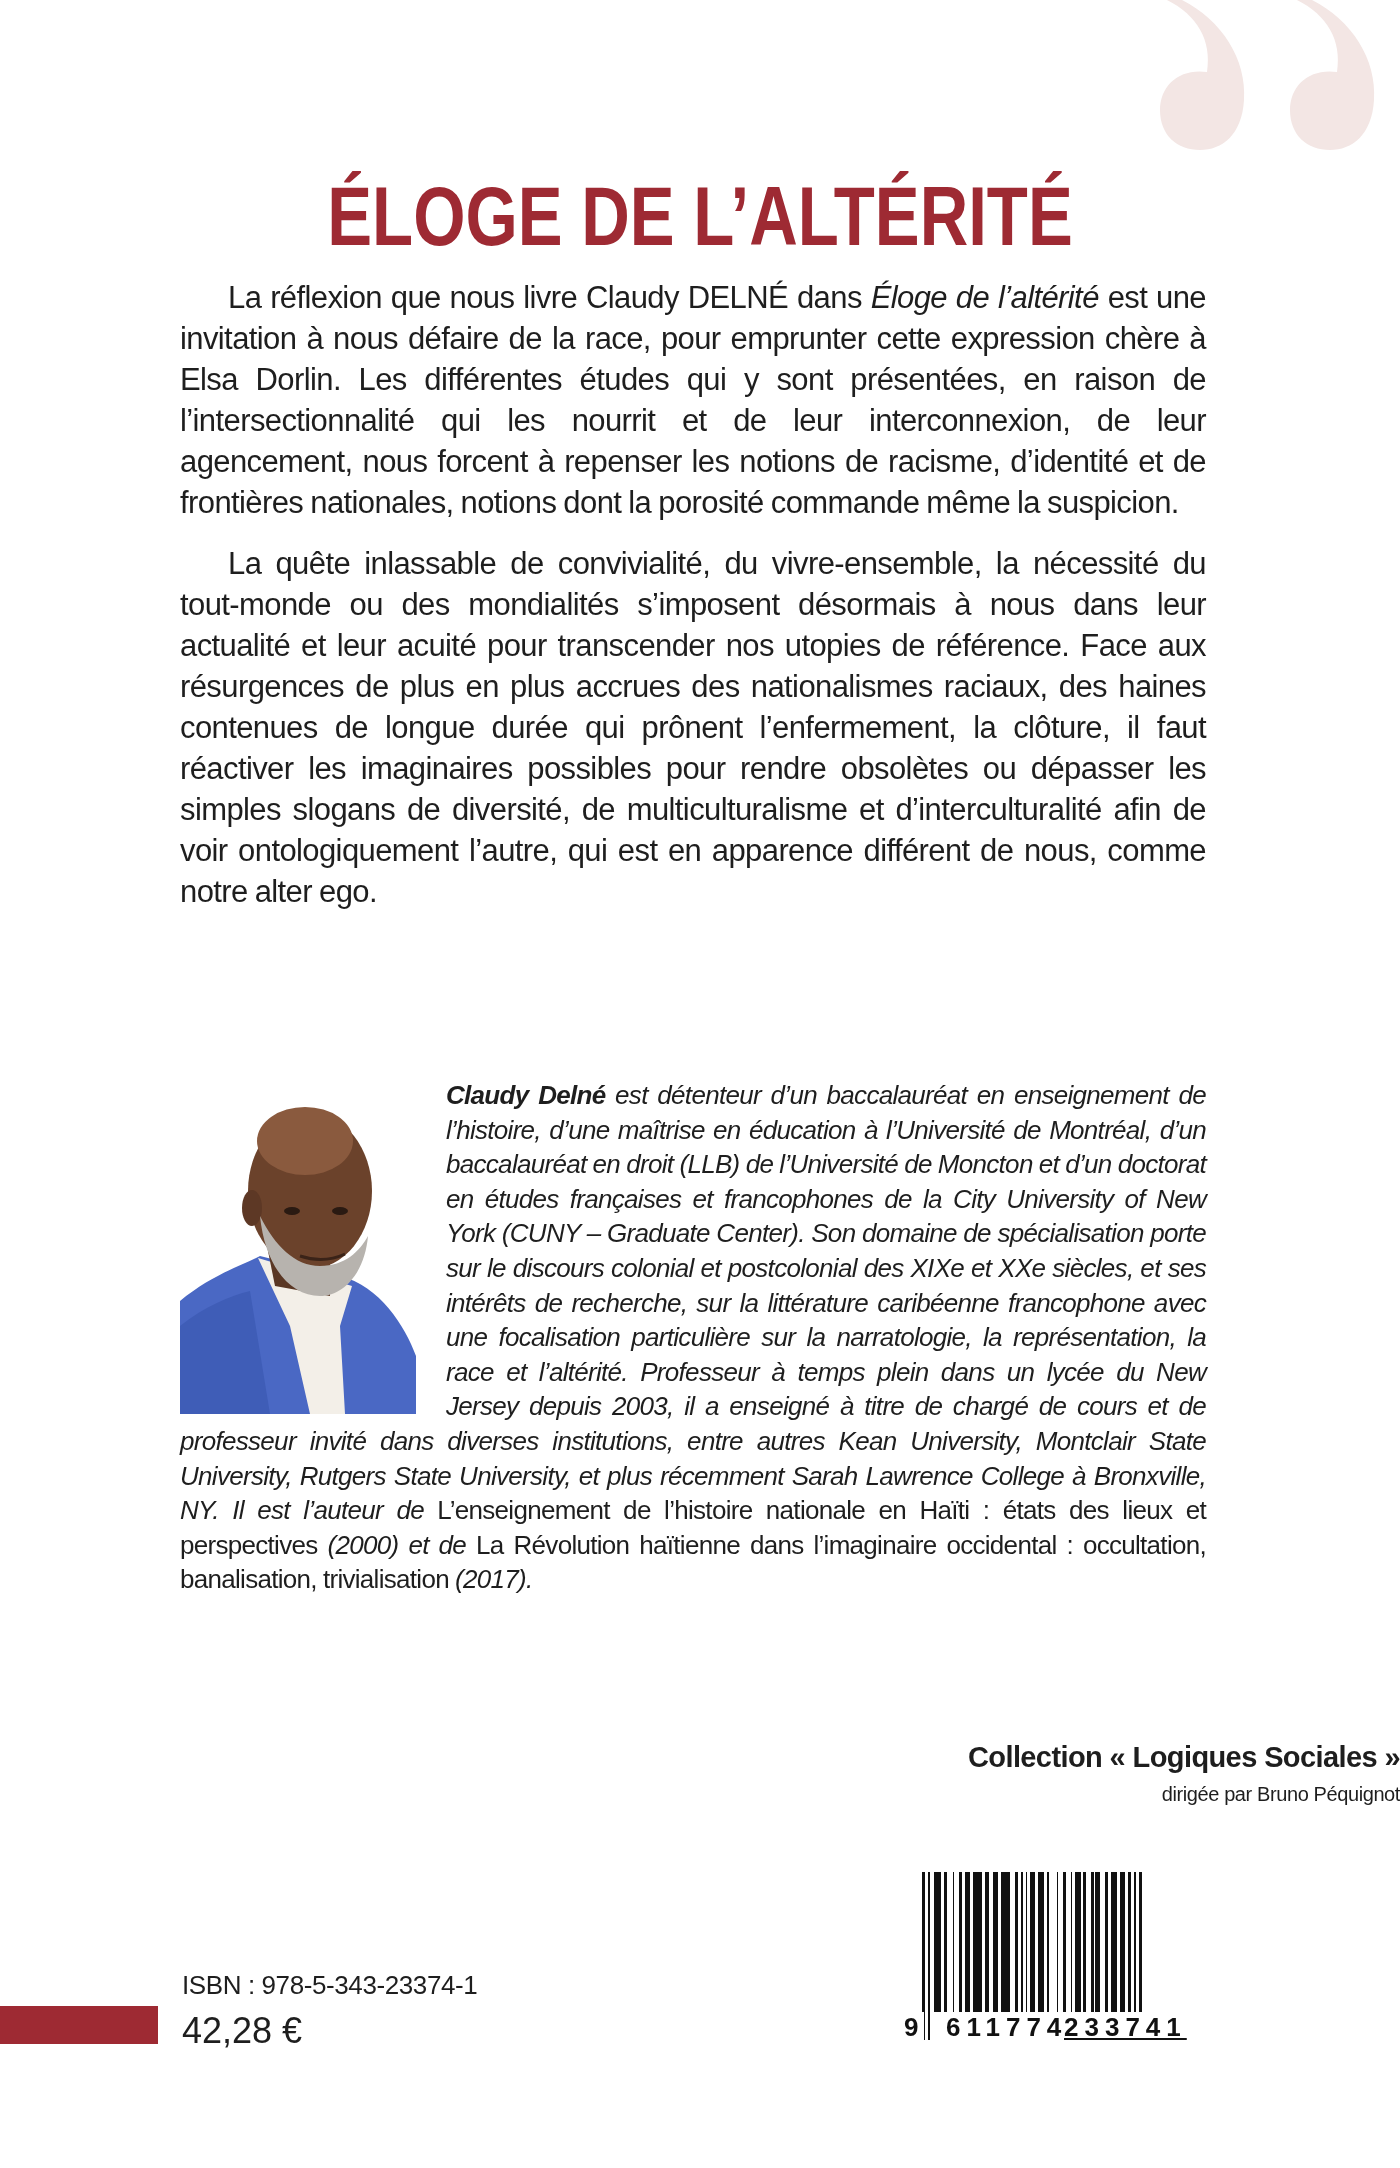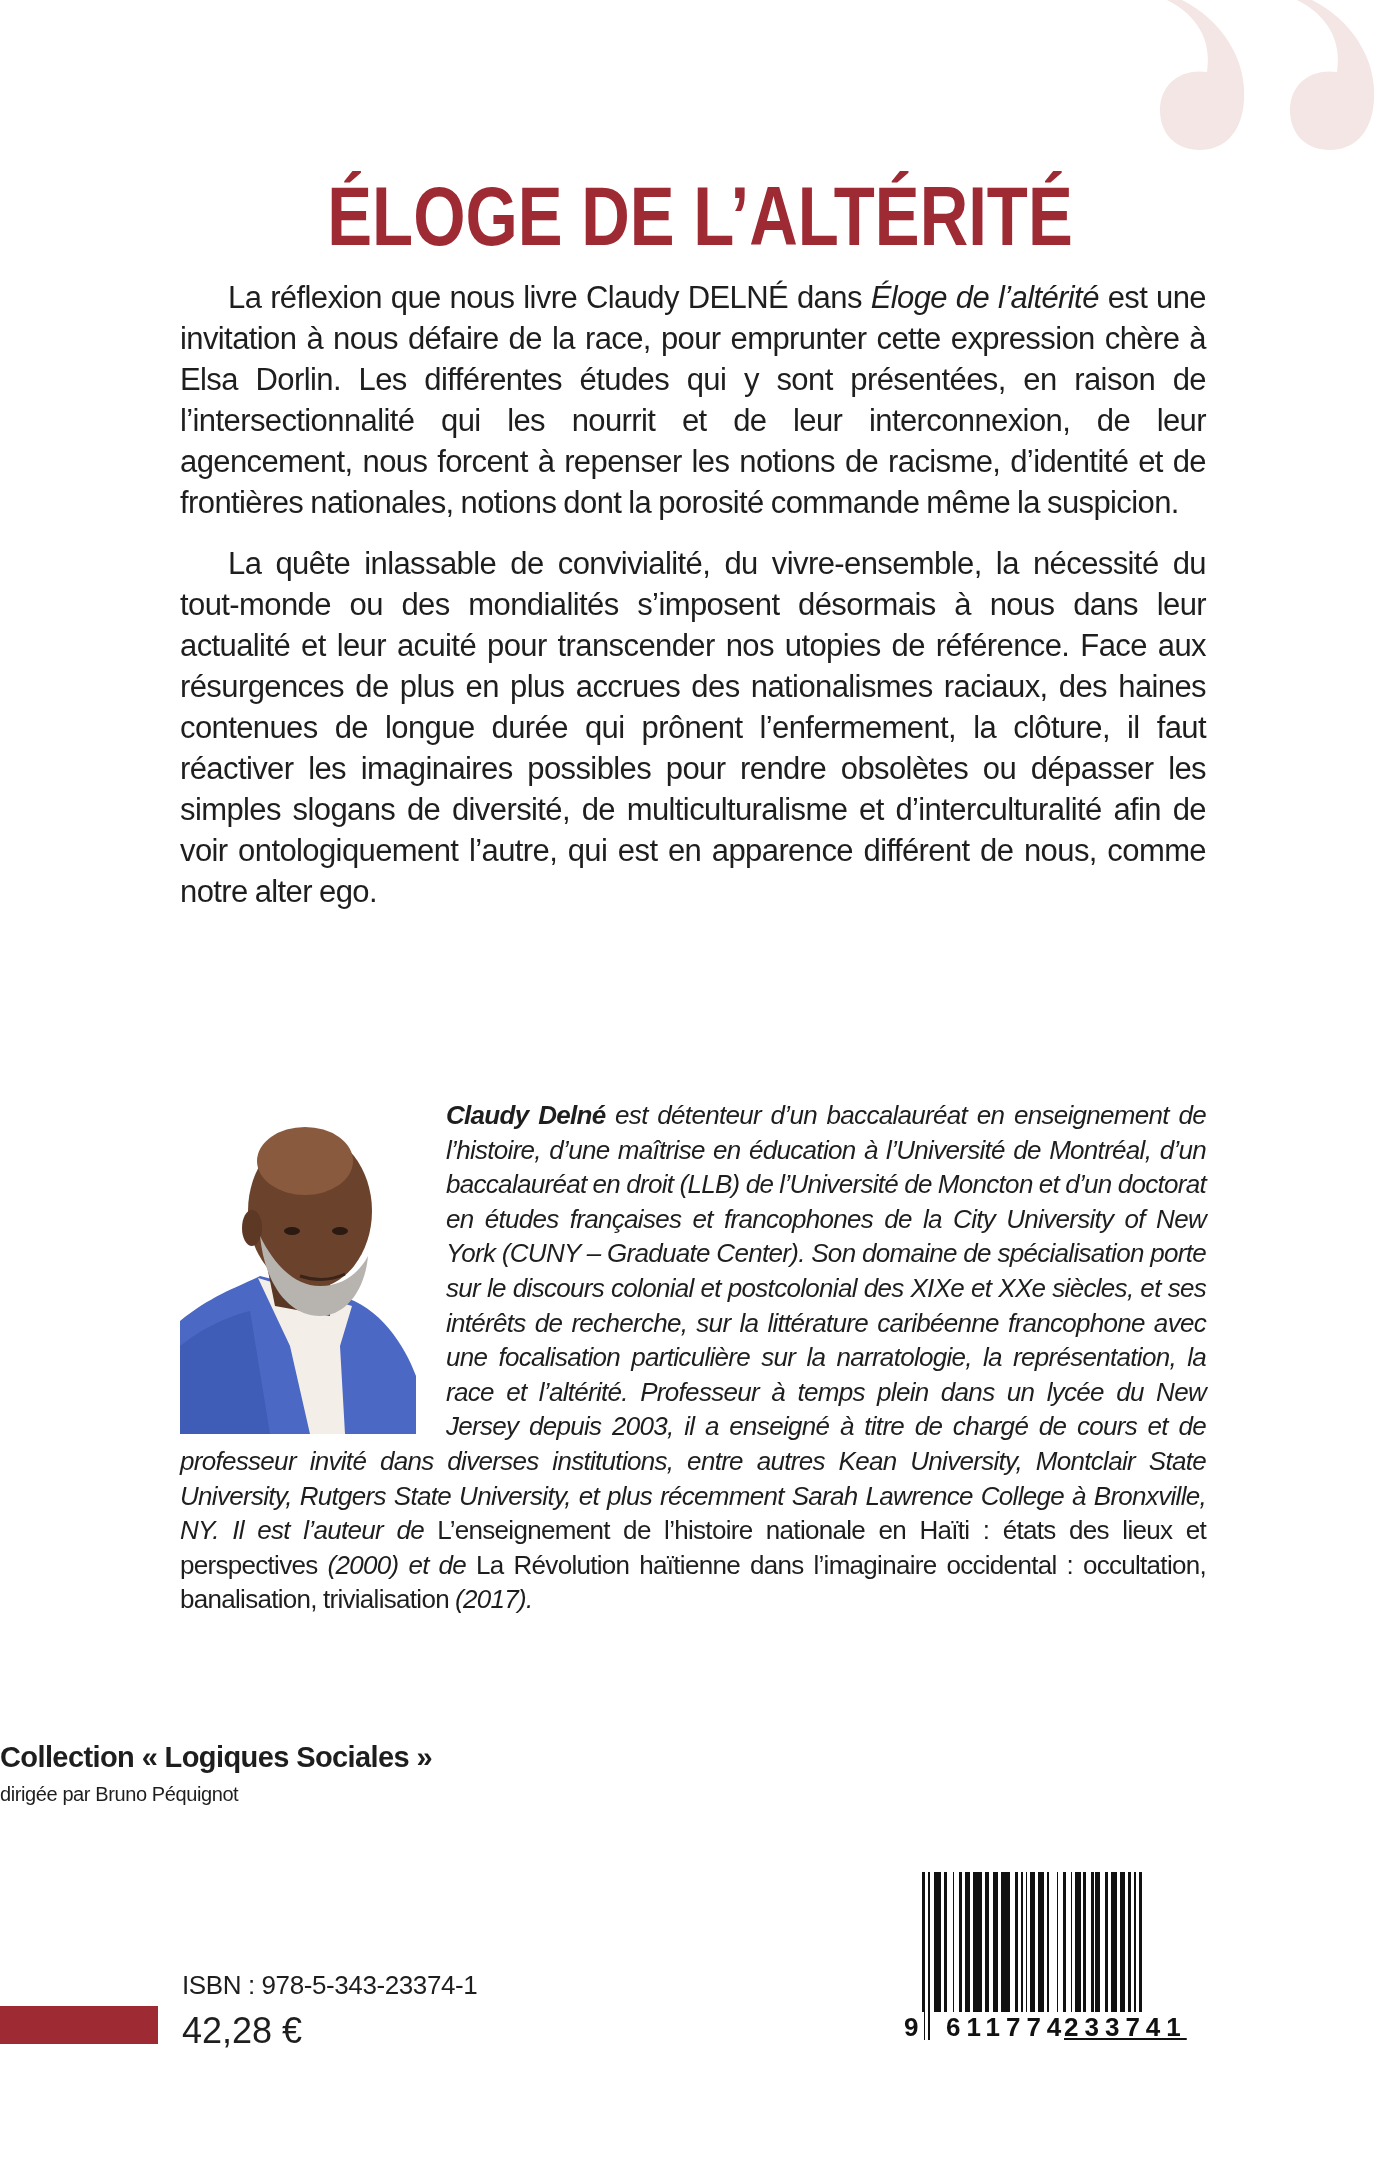--- a/index.html
+++ b/index.html
@@ -6,27 +6,27 @@
   body { width: 1400px; height: 2168px; position: relative; overflow: hidden;
          font-family: "Liberation Sans", "DejaVu Sans", sans-serif; color: #1e1e1e; }
   .quote-mark { position: absolute; top: 0; width: 120px; height: 150px; }
   .title { position: absolute; left: 0; width: 1400px; top: 118px; text-align: center;
            color: #9e2a33; font-weight: bold; font-size: 84px; letter-spacing: 0px;
            transform: scaleX(0.80); transform-origin: 700px 0; white-space: nowrap; line-height: 1; }
   .blurb { position: absolute; left: 180px; width: 1026px; top: 277px; }
   .blurb p { margin: 0 0 20px 0; font-size: 31px; line-height: 41px; text-align: justify;
              text-indent: 48px; letter-spacing: -0.6px; word-spacing: -1px; }
   .blurb p .it { font-style: italic; }
-  .bio { position: absolute; left: 180px; width: 1026px; top: 1078px; margin-top: 20px; }
+  .bio { position: absolute; left: 180px; width: 1026px; top: 1078px; }
   .photo { float: left; width: 236px; height: 318px; margin: 18px 30px 6px 0; position: relative; overflow: hidden; background: #ffffff; }
   .bio p { margin: 0; font-size: 26px; line-height: 34.6px; text-align: justify; font-style: italic;
            letter-spacing: -0.7px; word-spacing: -0.5px; }
   .bio .name { font-weight: bold; }
   .bio .roman { font-style: normal; }
-  .collection { position: absolute; left: 0; width: 1400px; top: 1738px; text-align: left; }
+  .collection { position: absolute; left: 0; width: 1400px; top: 1738px; text-align: right; }
   .collection .c-title { font-weight: bold; font-size: 29px; line-height: 38px; letter-spacing: -0.6px; }
   .collection .c-dir { font-size: 20px; line-height: 36px; letter-spacing: -0.4px; }
   .isbn { position: absolute; left: 182px; top: 1970px; font-size: 26px; letter-spacing: -0.4px; }
   .redbar { position: absolute; left: 0; top: 2006px; width: 158px; height: 38px; background: #9e2a33; }
   .price { position: absolute; left: 182px; top: 2010px; font-size: 36px; }
   .barcode { position: absolute; left: 904px; top: 1872px; width: 300px; height: 180px; }
   .barcode .bars { position: absolute; left: 18px; top: 0; width: 272px; height: 168px; display: flex; align-items: flex-start; }
   .barcode .bar { height: 140px; background: #111; }
   .barcode .bar.guard { height: 168px; }
   .barcode .digits { position: absolute; top: 140px; font-family: "Liberation Sans", sans-serif; font-weight: bold;

